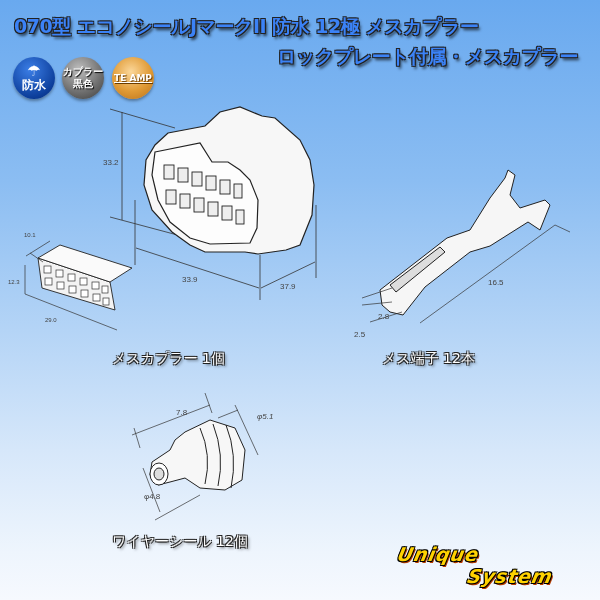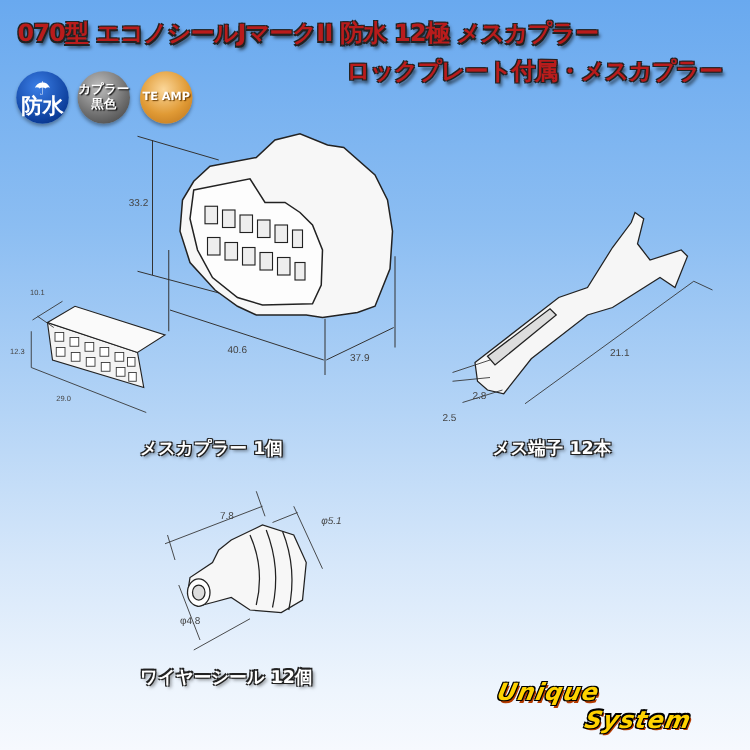--- a/index.html
+++ b/index.html
@@ -2,45 +2,45 @@
 <html><head>
 <meta charset="utf-8">
 <style>
   html, body { margin: 0; padding: 0; }
   body {
     width: 600px; height: 600px; overflow: hidden; position: relative;
     background: linear-gradient(to bottom, #69a9ef 0%, #8bbdf2 30%, #b4d4f6 55%, #d6e7fa 75%, #eef5fd 92%, #f6f9fe 100%);
     font-family: "DejaVu Sans", sans-serif;
   }
   .title {
-    position: absolute; color: #b91c1c; font-weight: bold;
+    position: absolute; color: #3b82f6; font-weight: bold;
     font-family: "DejaVu Sans", sans-serif;
     text-shadow: 1px 1px 0 #222, -1px -1px 0 #222, 1px -1px 0 #222, -1px 1px 0 #222, 2px 3px 3px rgba(0,0,0,0.7);
     white-space: nowrap; letter-spacing: -0.5px;
   }
   .title.l1 { left: 14px; top: 14px; font-size: 19px; }
   .title.l2 { right: 22px; top: 44px; font-size: 19px; }
   .badge {
     position: absolute; width: 42px; height: 42px; border-radius: 50%;
     display: flex; flex-direction: column; align-items: center; justify-content: center;
     color: #fff; font-weight: bold; text-align: center;
     box-shadow: 0 2px 3px rgba(0,0,0,0.35);
   }
   .badge.water { left: 13px; top: 57px; background: radial-gradient(circle at 40% 30%, #3b7ee6, #0d3f9c 70%, #06286b); }
   .badge.water .icon { font-size: 15px; line-height: 15px; margin-top: -2px; }
-  .badge.water .lbl { font-size: 17px; line-height: 12px; }
+  .badge.water .lbl { font-size: 12px; line-height: 12px; }
   .badge.black { left: 62px; top: 57px; background: radial-gradient(circle at 40% 30%, #bfbfbf, #6d6d6d 60%, #3b3b3b); }
   .badge.black .lbl { font-size: 10px; line-height: 12px; text-shadow: 1px 1px 1px #000; }
   .badge.amp { left: 112px; top: 57px; background: radial-gradient(circle at 45% 35%, #fbd79a, #e09a35 55%, #b8701a); }
-  .badge.amp .lbl { font-size: 9px; line-height: 10px; text-shadow: 1px 1px 1px #6a3c00; }
+  .badge.amp .lbl { font-size: 9px; line-height: 10px; text-shadow: 1px 1px 1px #6a3c00; text-decoration: underline; }
   .dim {
     position: absolute; font-size: 8px; color: #444; font-family: "Liberation Sans", sans-serif;
   }
   .caption {
-    position: absolute; color: #fff; font-weight: bold; font-size: 14px; white-space: nowrap;
+    position: absolute; color: #fff; font-weight: normal; font-size: 14px; white-space: nowrap;
     text-shadow: 1px 1px 0 #222, -1px -1px 0 #222, 1px -1px 0 #222, -1px 1px 0 #222, 2px 2px 3px rgba(0,0,0,0.6);
   }
   svg { position: absolute; overflow: visible; }
   .logo {
     position: absolute; font-style: italic; font-weight: bold; font-family: "DejaVu Sans", sans-serif;
     color: #ffd200; letter-spacing: 1px;
     text-shadow: 1px 1px 0 #000, -1px -1px 0 #000, 1px -1px 0 #000, -1px 1px 0 #000, 2px 2px 0 #b53b00;
     transform: skewX(-12deg);
   }
 </style>
@@ -145,30 +145,30 @@
     <path d="M175,440 L185,432 L210,420 L235,428 L245,450 L242,480 L225,490 L200,488 L185,478 L170,482 L158,485 L150,475 L152,462 L170,450 Z"></path>
     <ellipse cx="159" cy="474" rx="9" ry="11" fill="#fff"></ellipse>
     <ellipse cx="159" cy="474" rx="5" ry="6" fill="#ddd"></ellipse>
     <path d="M200,428 Q212,455 205,484" fill="none"></path>
     <path d="M213,424 Q225,455 218,486" fill="none"></path>
     <path d="M226,425 Q238,455 231,488" fill="none"></path>
   </g>
 </svg>
 
 <span class="dim" style="left:103px;top:158px;text-align:right;">33.2</span>
-<span class="dim" style="left:182px;top:275px;">40.6</span>
+<span class="dim" style="left:182px;top:275px;">33.9</span>
 <span class="dim" style="left:280px;top:282px;">37.9</span>
 <span class="dim" style="left:24px;top:232px;font-size:6px;">10.1</span>
 <span class="dim" style="left:8px;top:279px;font-size:6px;">12.3</span>
 <span class="dim" style="left:45px;top:317px;font-size:6px;">29.0</span>
-<span class="dim" style="left:488px;top:278px;">21.1</span>
+<span class="dim" style="left:488px;top:278px;">16.5</span>
 <span class="dim" style="left:354px;top:282px;margin-top:48px;">2.5</span>
 <span class="dim" style="left:360px;top:312px;margin-left:18px;">2.8</span>
 <span class="dim" style="left:176px;top:408px;">7.8</span>
 <span class="dim" style="left:257px;top:412px;font-style:italic;">φ5.1</span>
 <span class="dim" style="left:120px;top:492px;margin-left:24px;">φ4.8</span>
 
 <div class="caption" style="left:112px;top:350px;">メスカプラー 1個</div>
-<div class="caption" style="left:394px;top:350px;text-align:right;">メス端子 12本</div>
+<div class="caption" style="left:382px;top:350px;text-align:right;">メス端子 12本</div>
 <div class="caption" style="left:112px;top:533px;">ワイヤーシール 12個</div>
 
 <div class="logo" style="left:398px;top:543px;font-size:19px;">Unique</div>
 <div class="logo" style="left:468px;top:565px;font-size:19px;">System</div>
 
 </body></html>

